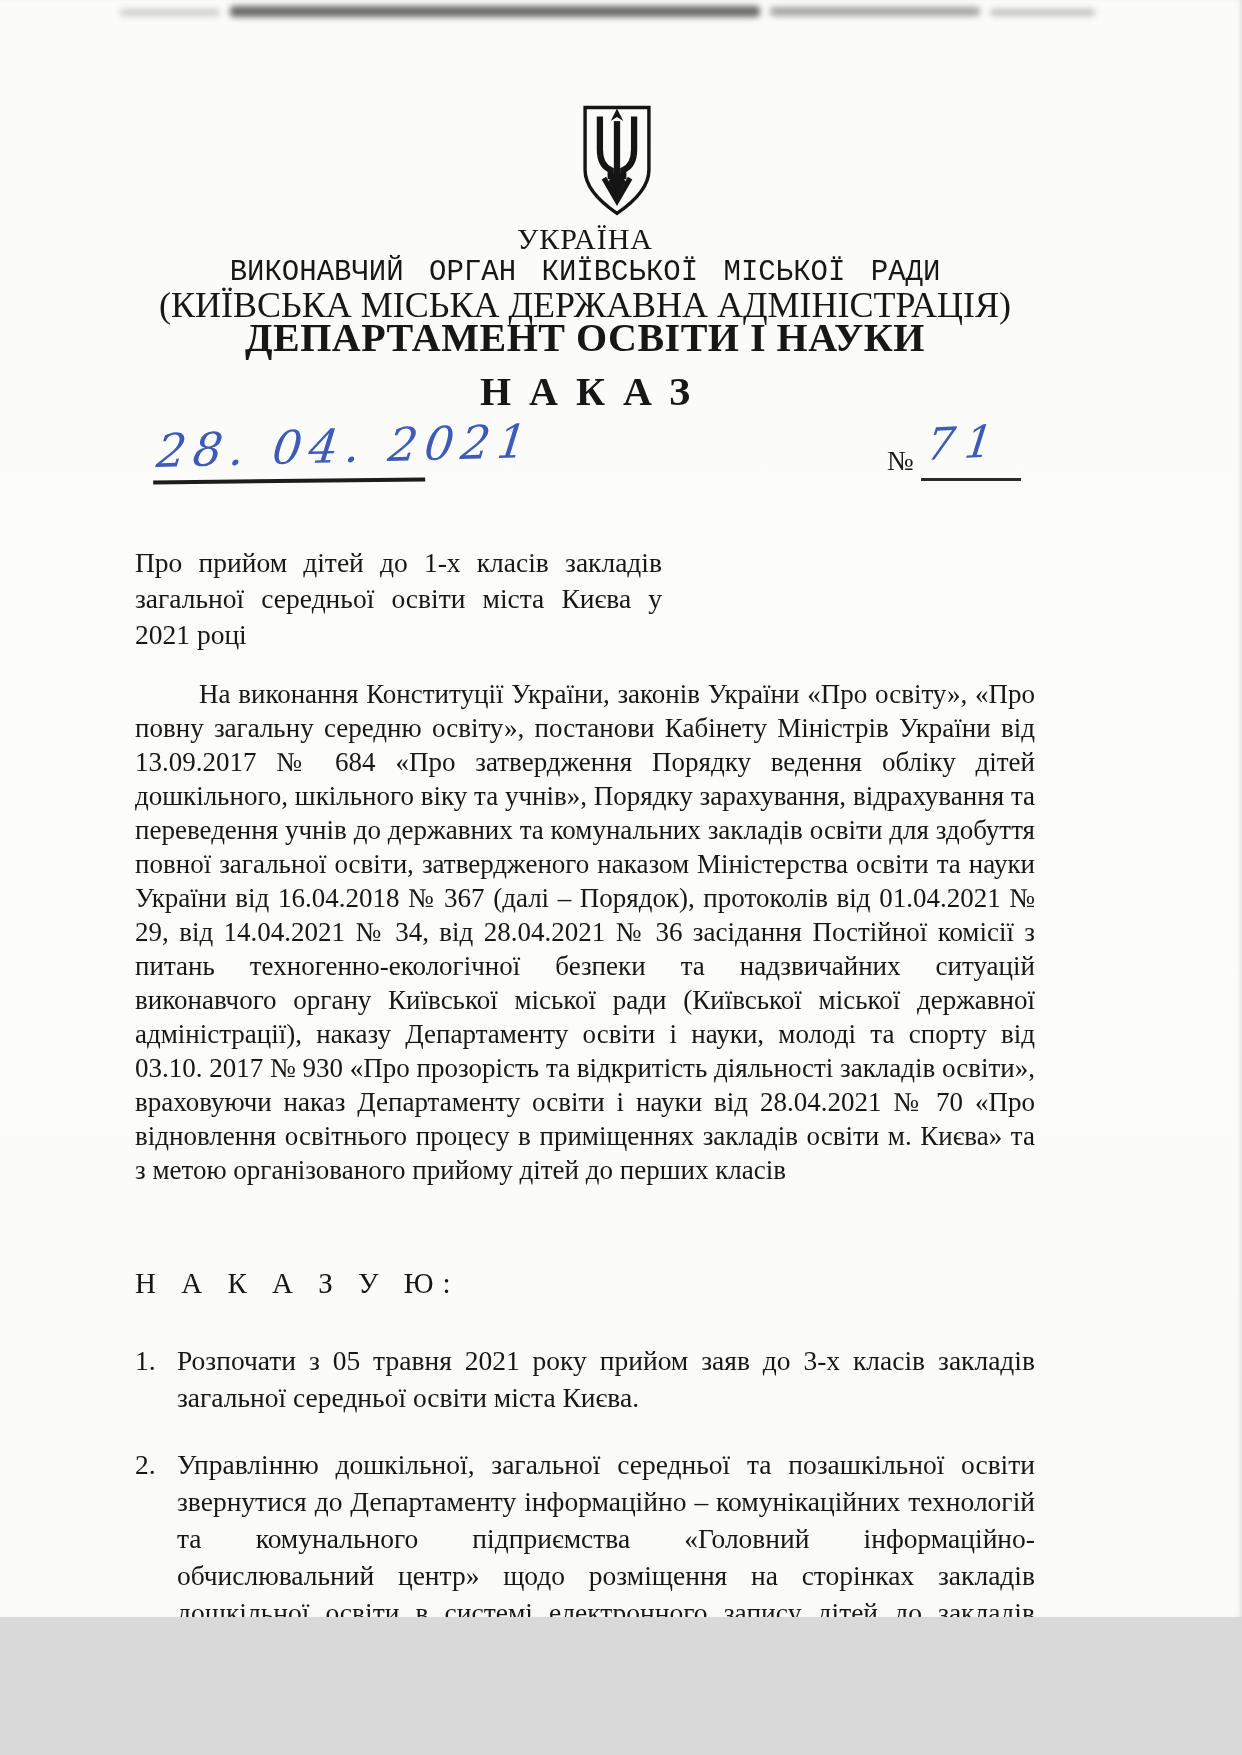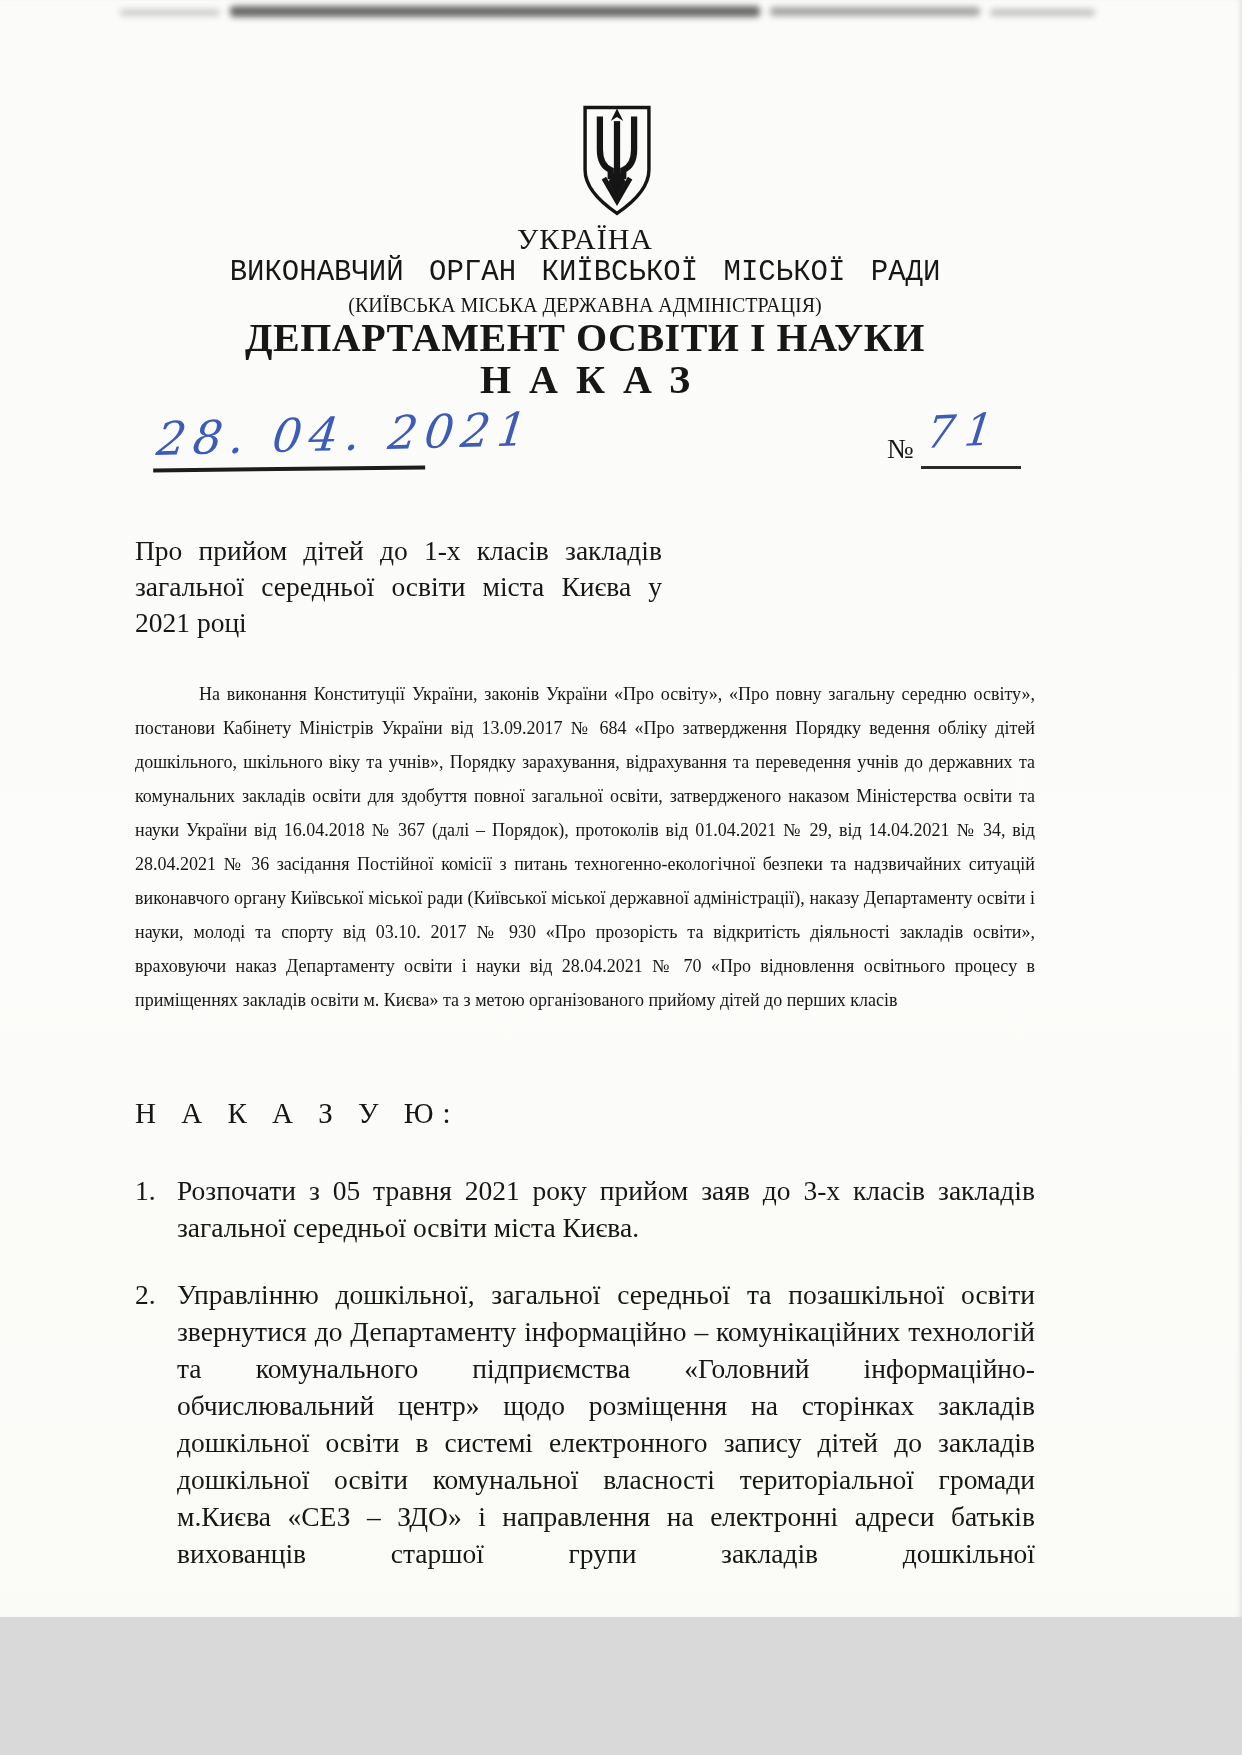--- a/index.html
+++ b/index.html
@@ -29,23 +29,23 @@
   }
   .emblem-wrap {
     margin-top: 104px;
     text-align: center;
     padding-left: 64px;
     line-height: 0;
   }
   .hdr { text-align: center; }
   .country   { font-size: 30px; line-height: 34px; margin-top: 4px; letter-spacing: 1px; }
   .org1      { font-size: 29px; line-height: 33px; word-spacing: 8px; font-family: Liberation Mono, monospace; }
-  .org2      { font-size: 20px; line-height: 32px; }
+  .org2      { font-size: 36px; line-height: 32px; }
   .dept      { font-size: 40px; line-height: 34px; font-weight: bold; letter-spacing: 0.5px; }
-  .doctype   { font-size: 40px; line-height: 50px; font-weight: bold; letter-spacing: 18px; margin-top: 0; padding-left: 18px; }
+  .doctype   { font-size: 40px; line-height: 50px; font-weight: bold; letter-spacing: 18px; margin-top: 12px; padding-left: 18px; }
   .date-row { position: relative; height: 82px; margin-top: 6px; }
   .hw {
     font-family: "DejaVu Serif", serif;
     font-style: italic;
     color: #3d5cb8;
     display: inline-block;
   }
   .hw.date {
     position: absolute; left: 22px; top: -4px;
     font-size: 46px; letter-spacing: 7px;
@@ -69,22 +69,22 @@
     border-bottom: 3px solid #2a2a2a;
   }
   .subject {
     margin-top: 40px;
     width: 527px;
     font-size: 27.5px;
     line-height: 36px;
     text-align: justify;
   }
   .preamble {
-    margin-top: 36px;
-    font-size: 18px;
+    margin-top: 24px;
+    font-size: 27px;
     line-height: 34px;
     text-align: justify;
     text-indent: 64px;
   }
   .order-heading {
     margin-top: 80px;
     font-size: 29px;
     letter-spacing: 9px;
   }
   .order-list { margin-top: 42px; list-style: none; }

